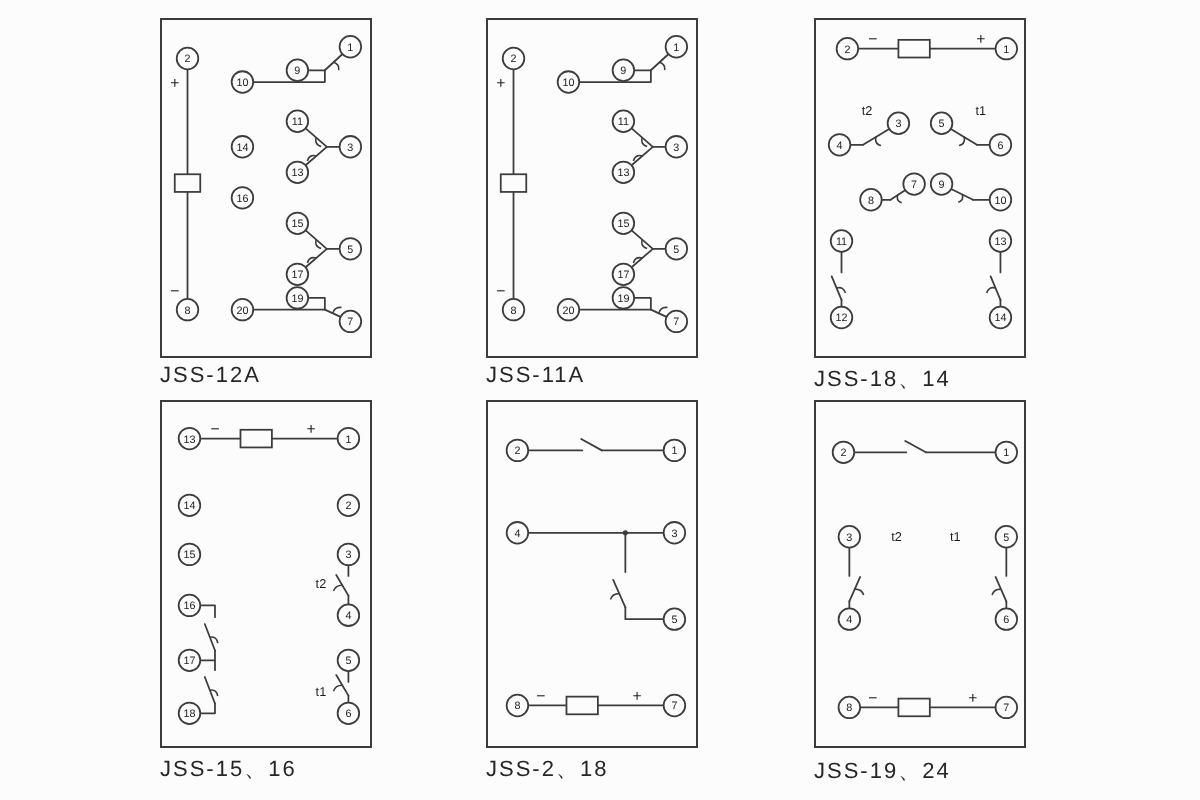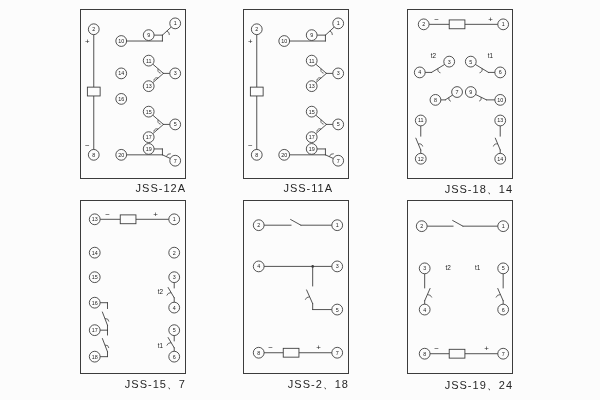--- a/index.html
+++ b/index.html
@@ -1,19 +1,19 @@
 <!DOCTYPE html>
 <html><head>
 <meta charset="utf-8">
 <style>
   html,body{margin:0;padding:0}
   body{width:600px;height:400px;background:#fcfcfc;position:relative;overflow:hidden;
        font-family:"Liberation Sans",sans-serif}
   .panel{position:absolute;border:1px solid #3c3c3c;background:#fcfcfc;box-sizing:border-box}
-  .caption{position:absolute;font-size:11px;color:#262626;text-align:right;letter-spacing:1px}
+  .caption{position:absolute;font-size:11px;color:#262626;text-align:left;letter-spacing:1px}
   svg{display:block;margin:0 auto}
   .wire,.blade{stroke:#3c3c3c;stroke-width:.9;fill:none;stroke-linecap:round}
   .hook{stroke:#3c3c3c;stroke-width:.8;fill:none}
   .coil{fill:#fcfcfc;stroke:#3c3c3c;stroke-width:.9}
   .term circle{fill:#fcfcfc;stroke:#3c3c3c;stroke-width:.9}
   .term text{font-size:5.5px;fill:#1d1d1d;text-anchor:middle;font-family:"Liberation Sans",sans-serif}
   .pol{font-size:8px;fill:#1d1d1d;text-anchor:middle;font-family:"Liberation Sans",sans-serif}
   .tl{font-size:6.5px;fill:#1d1d1d;text-anchor:middle;font-family:"Liberation Sans",sans-serif}
   .jdot{fill:#3c3c3c}
 </style>
@@ -155,21 +155,21 @@
   <g class="term">
         <circle cx="96" cy="153" r="5.5"></circle>
         <text x="96" y="155">7</text>
       </g>
   <g class="term">
         <circle cx="13" cy="147" r="5.5"></circle>
         <text x="13" y="149">8</text>
       </g>
 </svg>
 </div>
-<div class="caption" style="left:227px;top:182px;width:106px">JSS-11A</div>
+<div class="caption" style="left:243px;top:182px;width:106px">JSS-11A</div>
 
 <div class="panel" style="left:407px;top:9px;width:106px;height:170px">
 <svg width="104" height="168" viewBox="0 0 106 170">
   <path class="wire" d="M21.5,14H42M58,14H91.5M17.5,63H24M88.5,63H82M33.5,91H38M88.5,91H80M13,117.5V128M13,145.5V142M94,117.5V128M94,145.5V142"></path>
   <path class="blade" d="M24,63L37.3,54.9M82,63L68.7,54.9M38,91L45.4,86.1M80,91L68.9,85.5M13,142L8,130M94,142L89,130"></path>
   <path class="hook" d="M30.6,58.9q-1,3.5 2.5,4.5M75.4,58.9q1,3.5 -2.5,4.5M41.7,88.5q-1,3 2,4M74.5,88.3q1,3 -2,4M10.5,136q3.5,-1 4.5,2.5M91.5,136q-3.5,-1 -4.5,2.5"></path>
   <rect class="coil" x="42" y="9.5" width="16" height="9"></rect>
   <text class="pol" x="29" y="11.5">−</text>
   <text class="pol" x="84" y="11.5">+</text>
   <text class="tl" x="26" y="48">t2</text>
@@ -287,21 +287,21 @@
   <g class="term">
         <circle cx="95" cy="131" r="5.5"></circle>
         <text x="95" y="133">5</text>
       </g>
   <g class="term">
         <circle cx="95" cy="158" r="5.5"></circle>
         <text x="95" y="160">6</text>
       </g>
 </svg>
 </div>
-<div class="caption" style="left:80px;top:377px;width:106px">JSS-15、7</div>
+<div class="caption" style="left:80px;top:377px;width:106px">JSS-15、16</div>
 
 <div class="panel" style="left:243px;top:200px;width:106px;height:174px">
 <svg width="104" height="172" viewBox="0 0 106 174">
   <path class="wire" d="M20.5,24H48M58,24H89.5M20.5,66H70M89.5,66H70M70,66V86M70,104V110M70,110H89.5M20.5,154H40M56,154H89.5"></path>
   <path class="blade" d="M58,24L47.5,18.2M70,104L63.8,90"></path>
   <path class="hook" d="M66.9,97q-3.5,0 -4.5,3"></path>
   <circle class="jdot" cx="70" cy="66" r="1.3"></circle>
   <rect class="coil" x="40" y="149.5" width="16" height="9"></rect>
   <text class="pol" x="27" y="151.5">−</text>
   <text class="pol" x="76" y="151.5">+</text>

